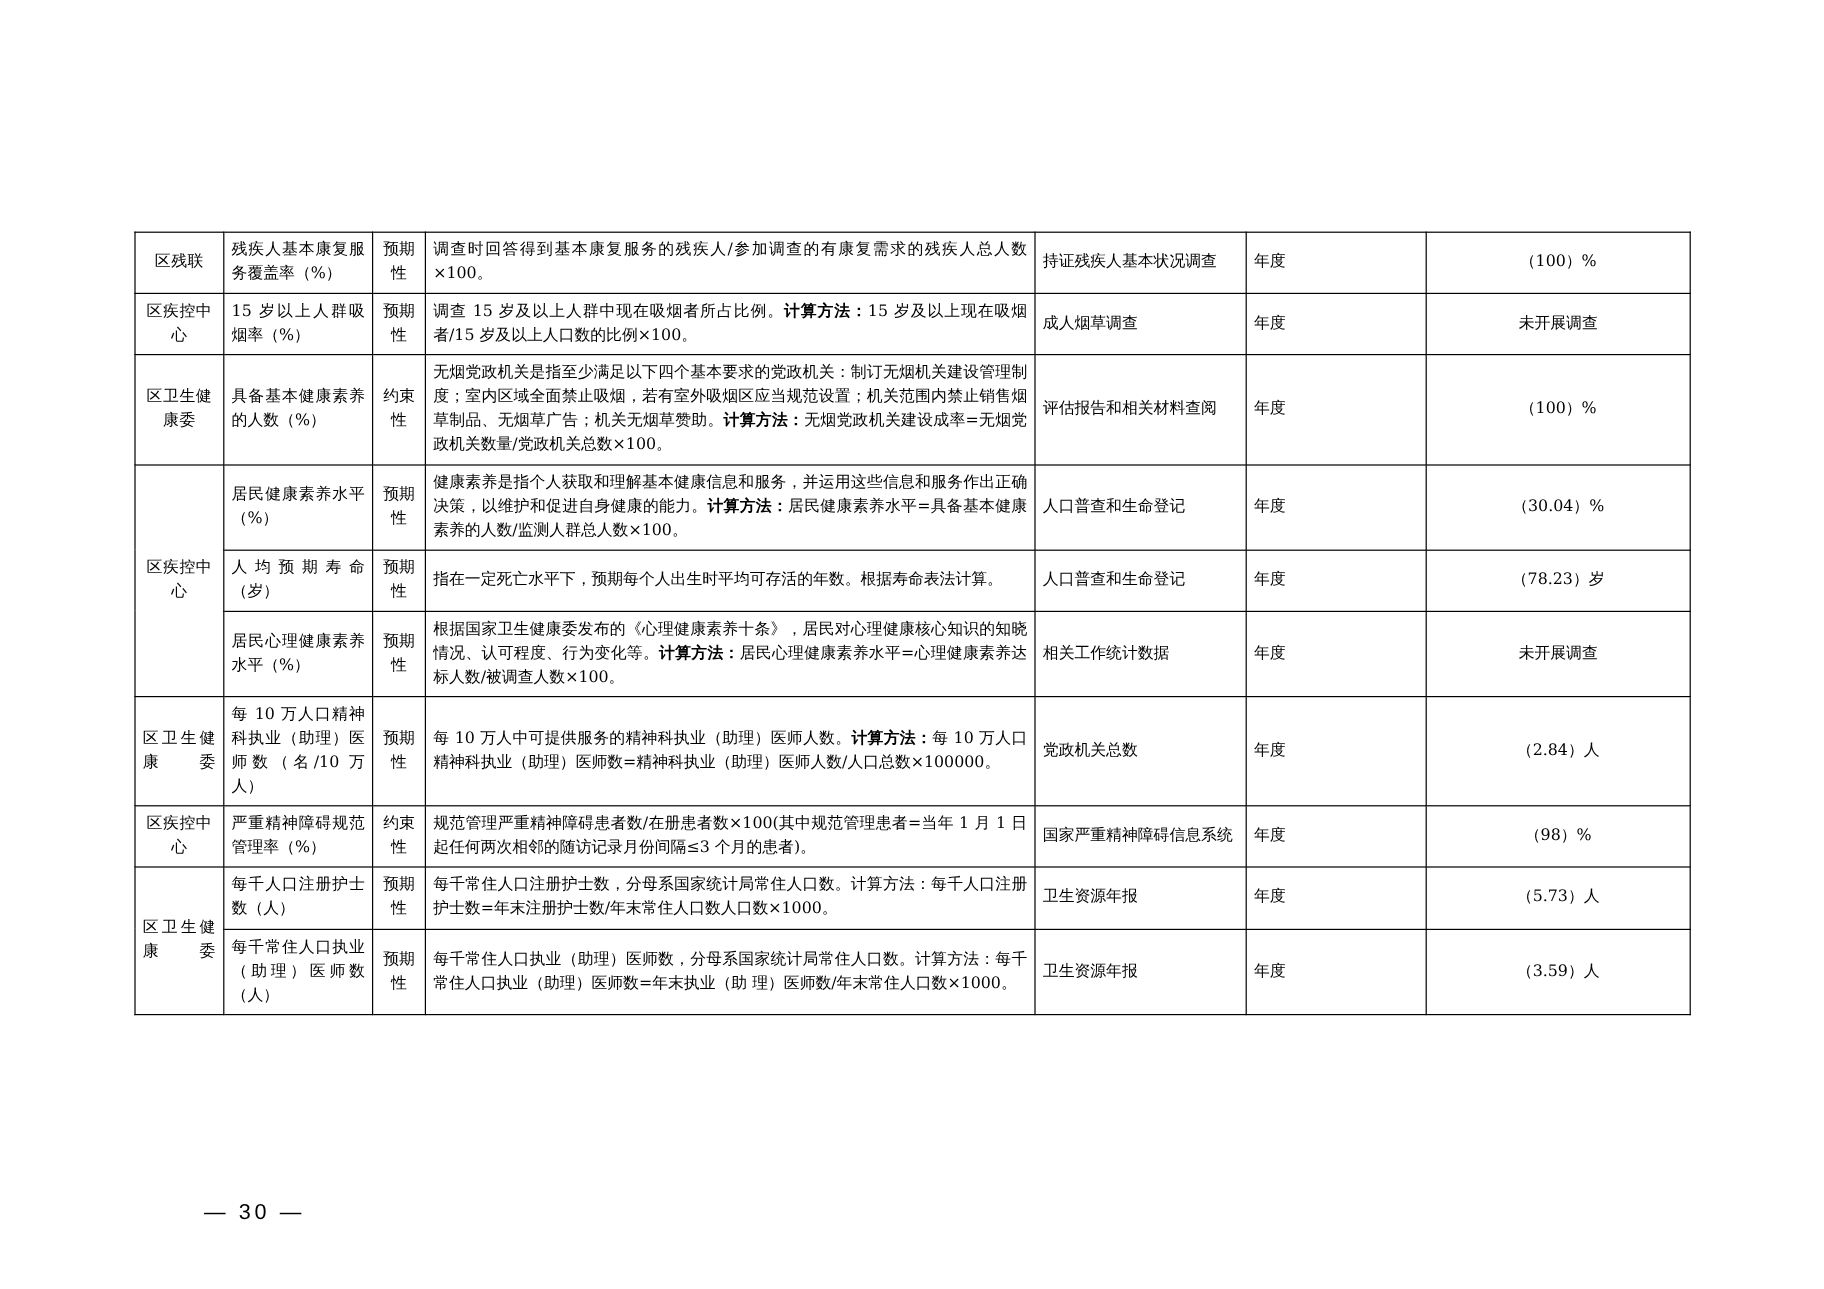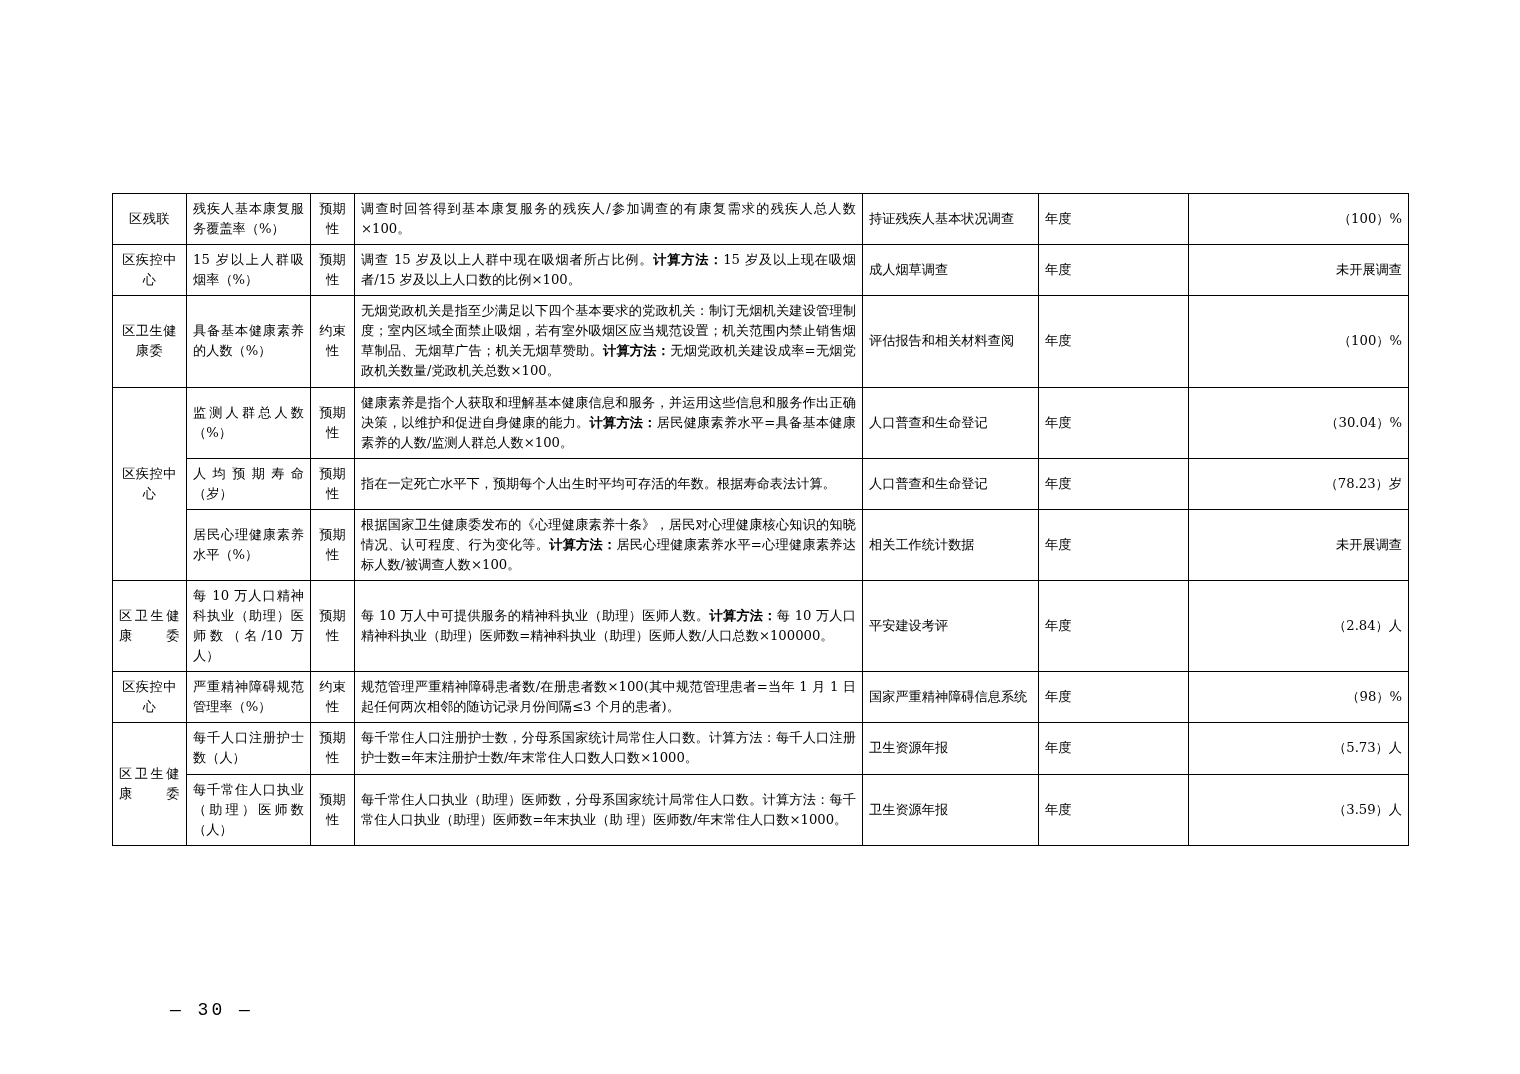--- a/index.html
+++ b/index.html
@@ -59,37 +59,37 @@
     padding-right: 10px;
   }
   .name-cell {
     text-align: justify;
     text-justify: inter-ideograph;
   }
   .type-cell {
     text-align: center;
     line-height: 1.45;
   }
-  .val-cell { text-align: right; }
+  .val-cell { text-align: center; }
   .freq-cell { }
   .src-cell {
     text-align: justify;
     text-justify: inter-ideograph;
   }
   .desc-cell {
     text-align: justify;
     text-justify: inter-ideograph;
   }
   .page-number {
     position: absolute;
     left: 170px;
     top: 950px;
     font-size: 18px;
     letter-spacing: 3px;
-    font-family: Liberation Mono, monospace;
+    font-family: Liberation Sans, sans-serif;
   }
 </style>
 </head>
 <body>
 
 <div class="page">
 
   <table class="indicator-table">
     <colgroup>
       <col class="c-dept">
@@ -127,21 +127,21 @@
         <td class="name-cell">具备基本健康素养的人数（%）</td>
         <td class="type-cell">约束性</td>
         <td class="desc-cell"><span>无烟党政机关是指至少满足以下四个基本要求的党政机关：制订无烟机关建设管理制度；室内区域全面禁止吸烟，若有室外吸烟区应当规范设置；机关范围内禁止销售烟草制品、无烟草广告；机关无烟草赞助。</span><span class="bold">计算方法：</span><span>无烟党政机关建设成率=无烟党政机关数量/党政机关总数×100。</span></td>
         <td class="src-cell">评估报告和相关材料查阅</td>
         <td class="freq-cell">年度</td>
         <td class="val-cell">（100）%</td>
       </tr>
 
       <tr>
         <td class="dept" rowspan="3">区疾控中心</td>
-        <td class="name-cell">监测人群总人数（%）</td>
+        <td class="name-cell">居民健康素养水平（%）</td>
         <td class="type-cell">预期性</td>
         <td class="desc-cell"><span>健康素养是指个人获取和理解基本健康信息和服务，并运用这些信息和服务作出正确决策，以维护和促进自身健康的能力。</span><span class="bold">计算方法：</span><span>居民健康素养水平=具备基本健康素养的人数/监测人群总人数×100。</span></td>
         <td class="src-cell">人口普查和生命登记</td>
         <td class="freq-cell">年度</td>
         <td class="val-cell">（30.04）%</td>
       </tr>
 
       <tr>
         <td class="name-cell">人均预期寿命（岁）</td>
         <td class="type-cell">预期性</td>
@@ -158,21 +158,21 @@
         <td class="src-cell">相关工作统计数据</td>
         <td class="freq-cell">年度</td>
         <td class="val-cell">未开展调查</td>
       </tr>
 
       <tr>
         <td class="dept dept-spread">区卫生健康委</td>
         <td class="name-cell">每 10 万人口精神科执业（助理）医师数（名/10 万人）</td>
         <td class="type-cell">预期性</td>
         <td class="desc-cell"><span>每 10 万人中可提供服务的精神科执业（助理）医师人数。</span><span class="bold">计算方法：</span><span>每 10 万人口精神科执业（助理）医师数=精神科执业（助理）医师人数/人口总数×100000。</span></td>
-        <td class="src-cell">平安建设考评</td>
+        <td class="src-cell">党政机关总数</td>
         <td class="freq-cell">年度</td>
         <td class="val-cell">（2.84）人</td>
       </tr>
 
       <tr>
         <td class="dept">区疾控中心</td>
         <td class="name-cell">严重精神障碍规范管理率（%）</td>
         <td class="type-cell">约束性</td>
         <td class="desc-cell">规范管理严重精神障碍患者数/在册患者数×100(其中规范管理患者=当年 1 月 1 日起任何两次相邻的随访记录月份间隔≤3 个月的患者)。</td>
         <td class="src-cell">国家严重精神障碍信息系统</td>

